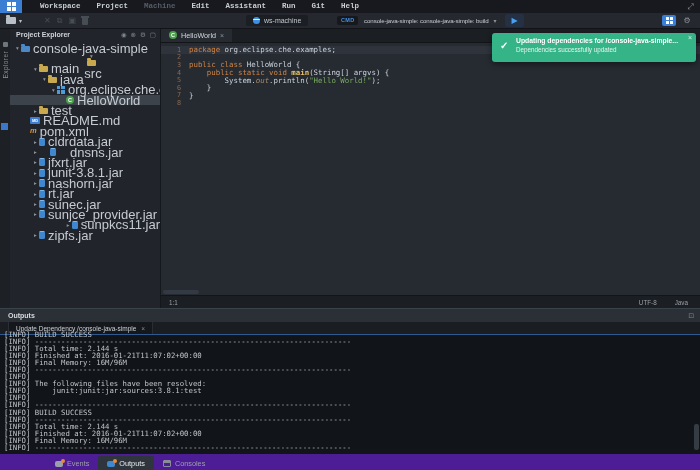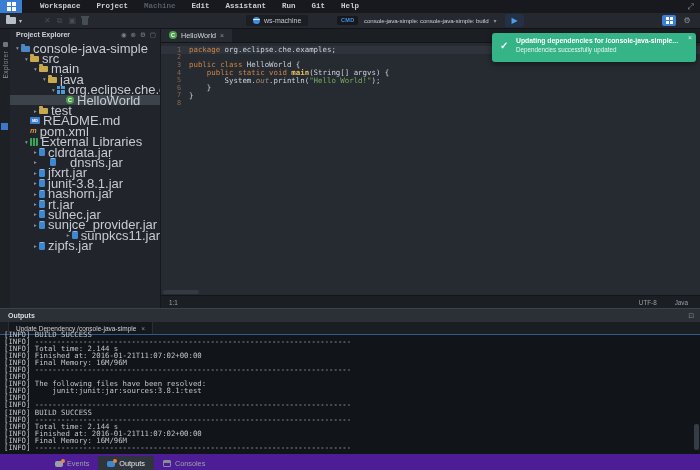--- a/index.html
+++ b/index.html
@@ -205,21 +205,21 @@
         <span class="exp-ic">⚙</span>
         <span class="exp-ic">▢</span>
       </span>
     </div>
     <div id="tree">
         <div class="tree-row" style="padding-left: 4px;">
           <span class="chev">▾</span>
           <span class="ticon i-folder-blue"></span>
           <span class="tlabel">console-java-simple</span>
         </div>
-        <div class="tree-row" style="padding-left: 13px;">
+        <div class="tree-row" style="padding-left: 13px; flex-direction: column;">
           <span class="chev">▾</span>
           <span class="ticon i-folder"></span>
           <span class="tlabel">src</span>
         </div>
         <div class="tree-row" style="padding-left: 22px;">
           <span class="chev">▾</span>
           <span class="ticon i-folder"></span>
           <span class="tlabel">main</span>
         </div>
         <div class="tree-row" style="padding-left: 31px;">
@@ -244,25 +244,20 @@
         </div>
         <div class="tree-row" style="padding-left: 13px;">
           <span class="chev"></span>
           <span class="ticon i-readme">MD</span>
           <span class="tlabel">README.md</span>
         </div>
         <div class="tree-row" style="padding-left: 13px;">
           <span class="chev"></span>
           <span class="ticon i-maven">m</span>
           <span class="tlabel">pom.xml</span>
-        </div>
-        <div class="tree-row" style="padding-left: 13px;">
-          <span class="chev">▾</span>
-          <span class="ticon i-library"></span>
-          <span class="tlabel">External Libraries</span>
         </div>
         <div class="tree-row" style="padding-left: 22px;">
           <span class="chev">▸</span>
           <span class="ticon i-jar"></span>
           <span class="tlabel">cldrdata.jar</span>
         </div>
         <div class="tree-row" style="padding-left: 22px; gap: 11px;">
           <span class="chev">▸</span>
           <span class="ticon i-jar"></span>
           <span class="tlabel">dnsns.jar</span>

